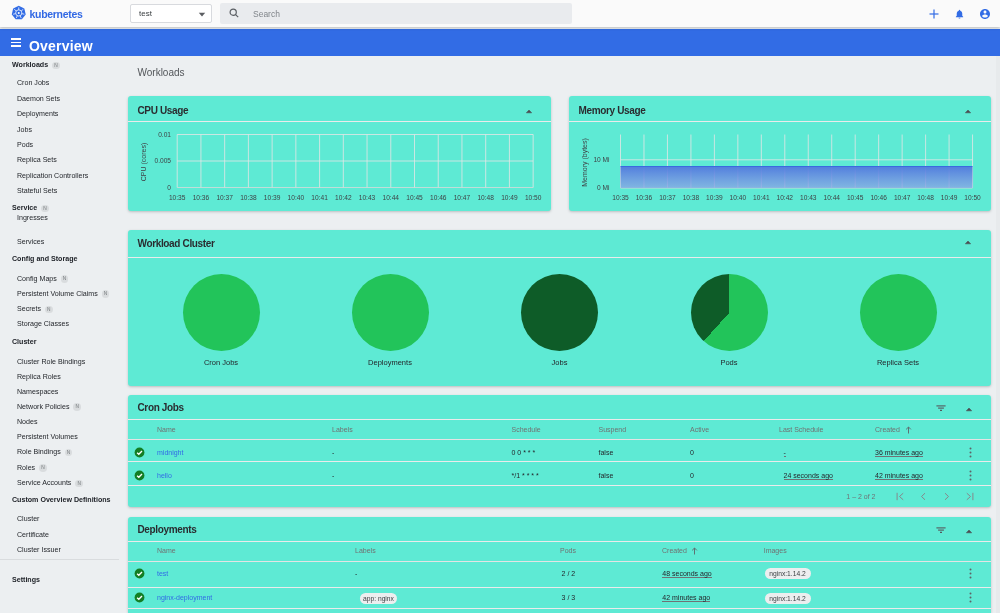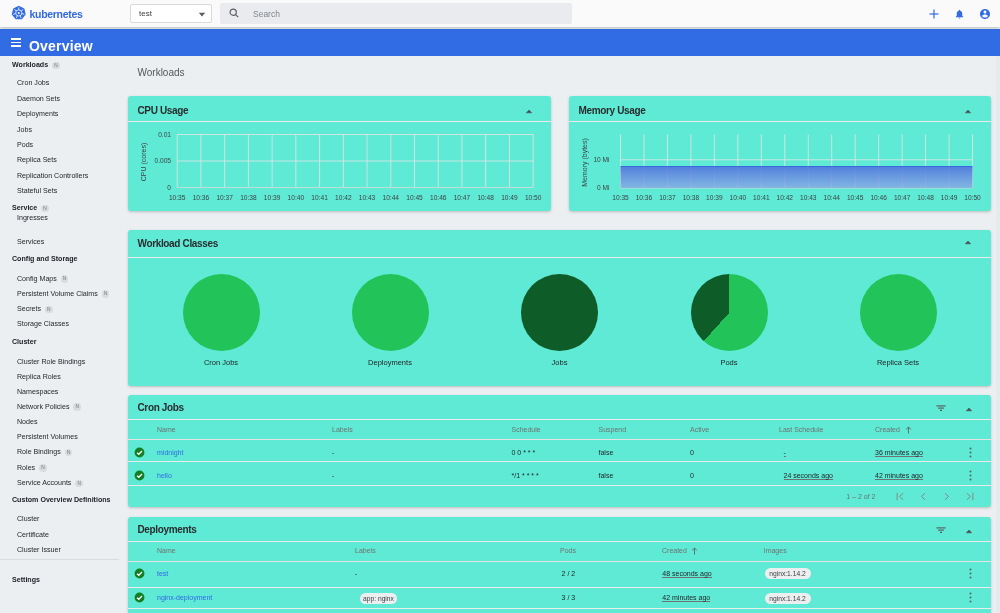--- a/index.html
+++ b/index.html
@@ -210,21 +210,21 @@
     <text x="309.67" y="79.2" font-size="6.6" fill="#3f4246" text-anchor="middle">10:46</text>
     <text x="333.14" y="79.2" font-size="6.6" fill="#3f4246" text-anchor="middle">10:47</text>
     <text x="356.61" y="79.2" font-size="6.6" fill="#3f4246" text-anchor="middle">10:48</text>
     <text x="380.08" y="79.2" font-size="6.6" fill="#3f4246" text-anchor="middle">10:49</text>
     <text x="403.55" y="79.2" font-size="6.6" fill="#3f4246" text-anchor="middle">10:50</text>
     <text x="17.5" y="41.5" font-size="7" fill="#3f4246" text-anchor="middle" transform="rotate(-90 17.5 41.5)">Memory (bytes)</text>
   </svg>
 </div>
 
 <div class="card" style="left:128px;top:230px;width:863px;height:155.5px;">
-  <div class="ctitle" style="top:7.5px;">Workload Classes</div>
+  <div class="ctitle" style="top:7.5px;">Workload Cluster</div>
   <svg class="abs" style="left:834.5px;top:7.5px;" width="10" height="7" viewBox="0 0 10 7">
     <polygon points="5,3.0 7.7,5.85 2.3,5.85" fill="#4a4d51" stroke="#4a4d51" stroke-width="0.5" stroke-linejoin="round"></polygon>
   </svg>
   <div class="cdiv" style="top:26.5px;"></div>
   <div class="circ" style="left:54.5px;background:#22c45a;"></div>
   <div class="circ" style="left:223.5px;background:#22c45a;"></div>
   <div class="circ" style="left:393px;background:#0e5c28;"></div>
   <div class="circ" style="left:562.5px;background:conic-gradient(#22c45a 0deg 222deg, #0e5c28 222deg 360deg);"></div>
   <div class="circ" style="left:731.5px;background:#22c45a;"></div>
   <div class="plabel" style="left:53px;">Cron Jobs</div>

